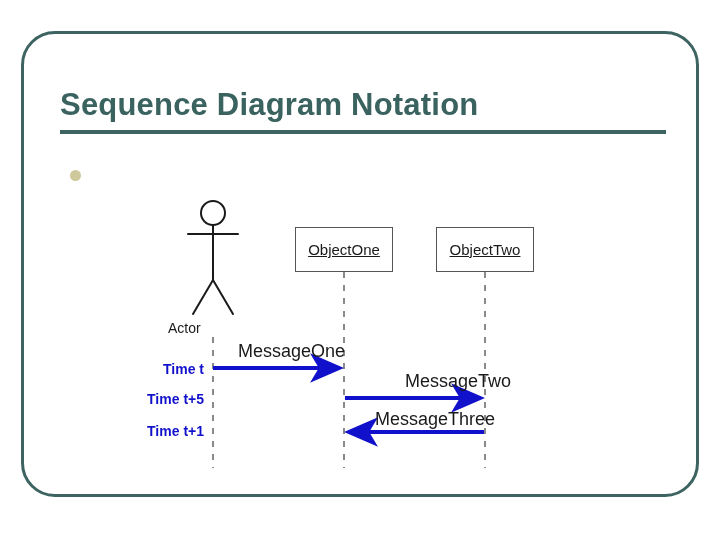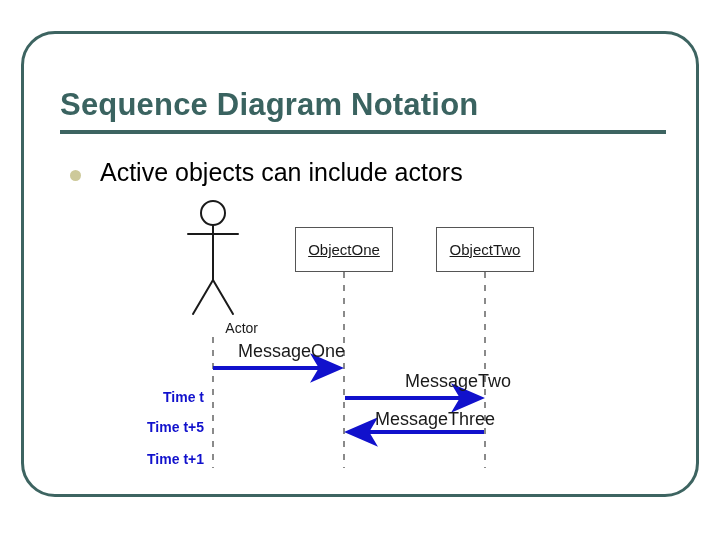--- a/index.html
+++ b/index.html
@@ -113,21 +113,21 @@
   }
   #object-one-box { left: 295px; top: 227px; width: 98px; height: 45px; }
   #object-two-box { left: 436px; top: 227px; width: 98px; height: 45px; }
 
   
   #actor-label {
     position: absolute;
     left: 168px;
     top: 320px;
     width: 90px;
-    text-align: right;
+    text-align: left;
     font-size: 14px;
     color: #1a1a1a;
   }
 
   
   .message-label {
     position: absolute;
     font-size: 18px;
     color: #1a1a1a;
     white-space: nowrap;
@@ -138,39 +138,37 @@
 
   
   .time-label {
     position: absolute;
     font-size: 14px;
     font-weight: bold;
     color: #1111cc;
     white-space: nowrap;
     text-align: right;
     width: 80px;
-    margin-top: 28px;
   }
   #time-label-0 { left: 124px; top: 361px; }
   #time-label-1 { left: 124px; top: 391px; }
   #time-label-2 { left: 124px; top: 423px; }
 </style>
 </head>
 <body>
 
 <div id="slide">
 
   <div id="slide-frame"></div>
 
   <div id="title">Sequence Diagram Notation</div>
   <div id="title-rule"></div>
 
   <div id="bullet-row">
     <span id="bullet-marker"></span>
-    <span id="bullet-text">Active objects can include actors</span>
   </div>
 
   <svg id="diagram" width="720" height="540" viewBox="0 0 720 540">
 
     <g stroke="#1a1a1a" stroke-width="2" fill="none" stroke-linecap="round">
       <circle cx="213" cy="213" r="12"></circle>
       <line x1="213" y1="225" x2="213" y2="280"></line>
       <line x1="188" y1="234" x2="238" y2="234"></line>
       <line x1="213" y1="280" x2="193" y2="314"></line>
       <line x1="213" y1="280" x2="233" y2="314"></line>

